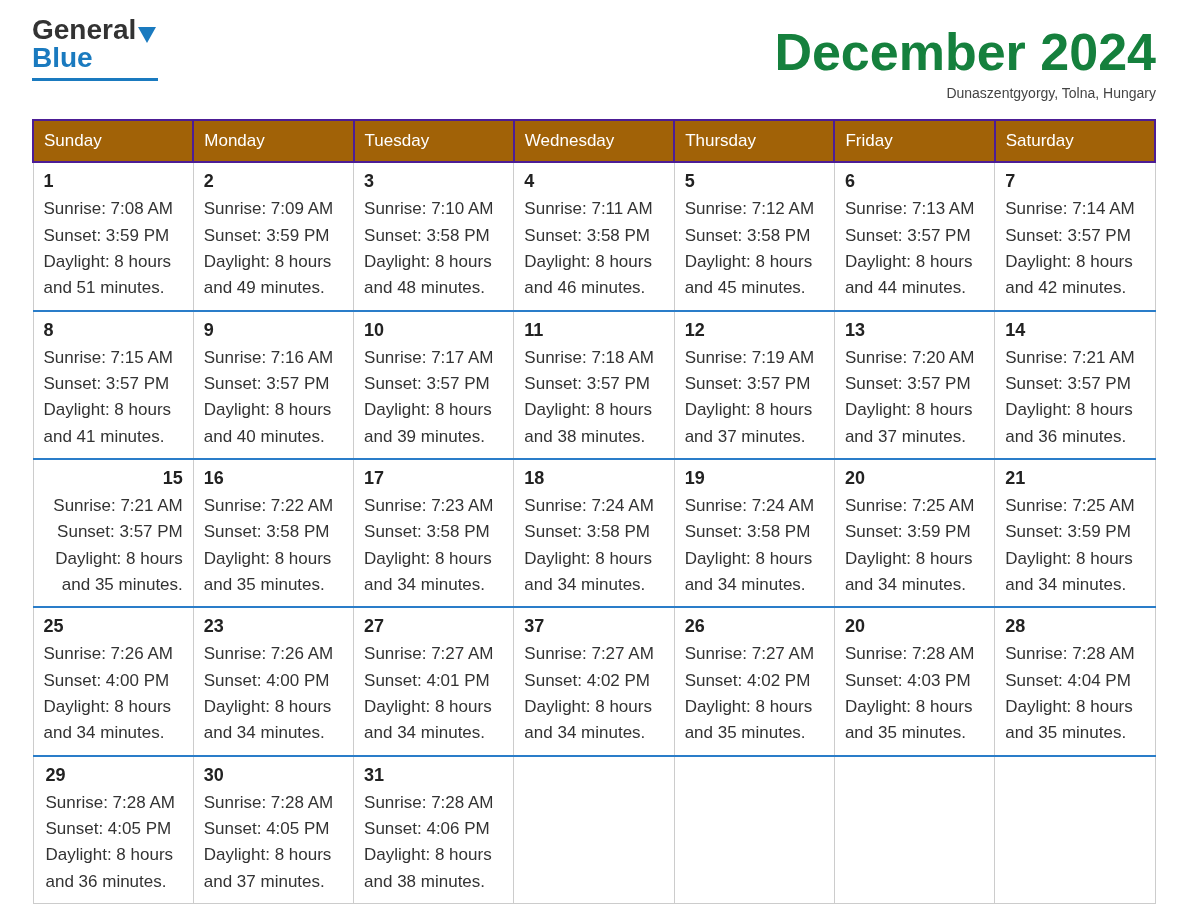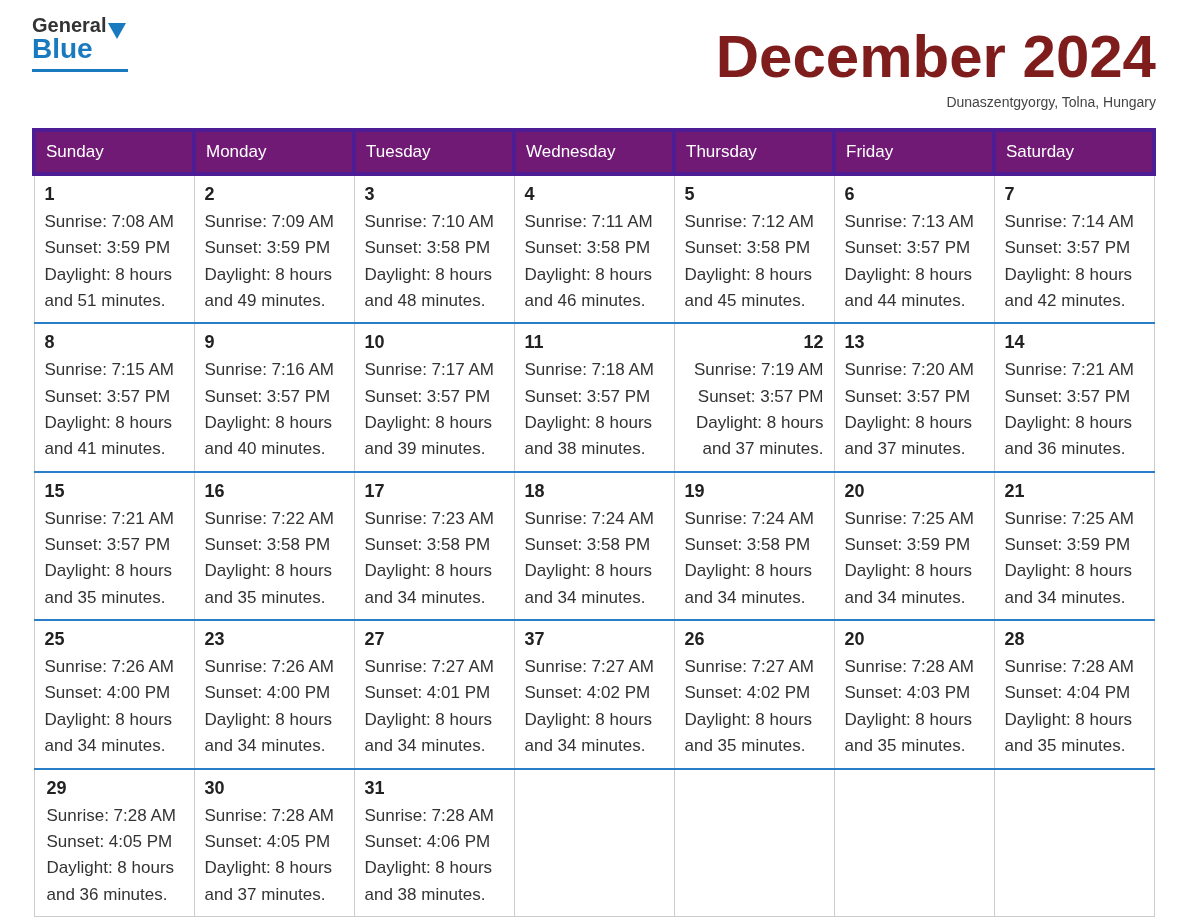--- a/index.html
+++ b/index.html
@@ -24,43 +24,43 @@
     .logo-line {
       width: 100%;
       height: 3px;
       background: #1a7abf;
       margin-top: 4px;
     }
     .title-area {
       text-align: right;
     }
     .month-title {
-      font-size: 60px;
+      font-size: 52px;
       font-weight: bold;
-      color: #7f1d1d;
+      color: #15803d;
       line-height: 1.1;
     }
     .location-title {
       font-size: 14px;
       color: #444;
       margin-top: 4px;
     }
     .calendar-table {
       width: 100%;
       border-collapse: collapse;
       border: 1px solid #aaa;
     }
     .calendar-table th {
-      background: #701a75;
+      background: #a16207;
       color: #fff;
       font-size: 17px;
       font-weight: normal;
       padding: 10px 10px;
       text-align: left;
-      border: 4px solid #4c1d95;
+      border: 2px solid #4c1d95;
     }
     .calendar-table td {
       vertical-align: top;
       padding: 8px 10px;
       border: 1px solid #ccc;
       width: 14.28%;
       min-height: 90px;
       font-size: 13px;
       color: #333;
       background: #fff;
@@ -81,21 +81,21 @@
       background: #fff;
     }
   </style>
 </head>
 <body>
 
 <div class="header-row">
   <div class="logo-area">
 
     <div style="display:flex; align-items:center; margin-top:-10px;">
-      <span style="font-size:20px;font-weight:bold;color:#333;">General</span>
+      <span style="font-size:28px;font-weight:bold;color:#333;">General</span>
       <span style="display:inline-block;width:0;height:0;border-left:9px solid transparent;border-right:9px solid transparent;border-top:16px solid #1a7abf;margin:0 2px 0 2px;position:relative;top:5px;"></span>
     </div>
     <div style="display:flex; align-items:center; margin-top:-4px;">
       <span style="font-size:28px;font-weight:bold;color:#1a7abf;">Blue</span>
     </div>
     <div class="logo-line"></div>
   </div>
   <div class="title-area">
     <div class="month-title">December 2024</div>
     <div class="location-title">Dunaszentgyorgy, Tolna, Hungary</div>
@@ -210,21 +210,21 @@
       </td>
         <td style="border-top: 2px solid rgb(42, 125, 201);">
         <span class="day-number">11</span>
         <div class="day-info">
           Sunrise: 7:18 AM<br>
           Sunset: 3:57 PM<br>
           Daylight: 8 hours<br>
           and 38 minutes.
         </div>
       </td>
-        <td style="border-top: 2px solid rgb(42, 125, 201); text-align: right;">
+        <td style="border-top: 2px solid rgb(42, 125, 201);">
         <span class="day-number">12</span>
         <div class="day-info">
           Sunrise: 7:19 AM<br>
           Sunset: 3:57 PM<br>
           Daylight: 8 hours<br>
           and 37 minutes.
         </div>
       </td>
         <td style="border-top: 2px solid rgb(42, 125, 201);">
         <span class="day-number">13</span>
@@ -239,21 +239,21 @@
         <span class="day-number">14</span>
         <div class="day-info">
           Sunrise: 7:21 AM<br>
           Sunset: 3:57 PM<br>
           Daylight: 8 hours<br>
           and 36 minutes.
         </div>
       </td>
       </tr>
       <tr>
-        <td style="border-top: 2px solid rgb(42, 125, 201);">
+        <td style="border-top: 2px solid rgb(42, 125, 201); text-align: right;">
         <span class="day-number">15</span>
         <div class="day-info">
           Sunrise: 7:21 AM<br>
           Sunset: 3:57 PM<br>
           Daylight: 8 hours<br>
           and 35 minutes.
         </div>
       </td>
         <td style="border-top: 2px solid rgb(42, 125, 201);">
         <span class="day-number">16</span>

